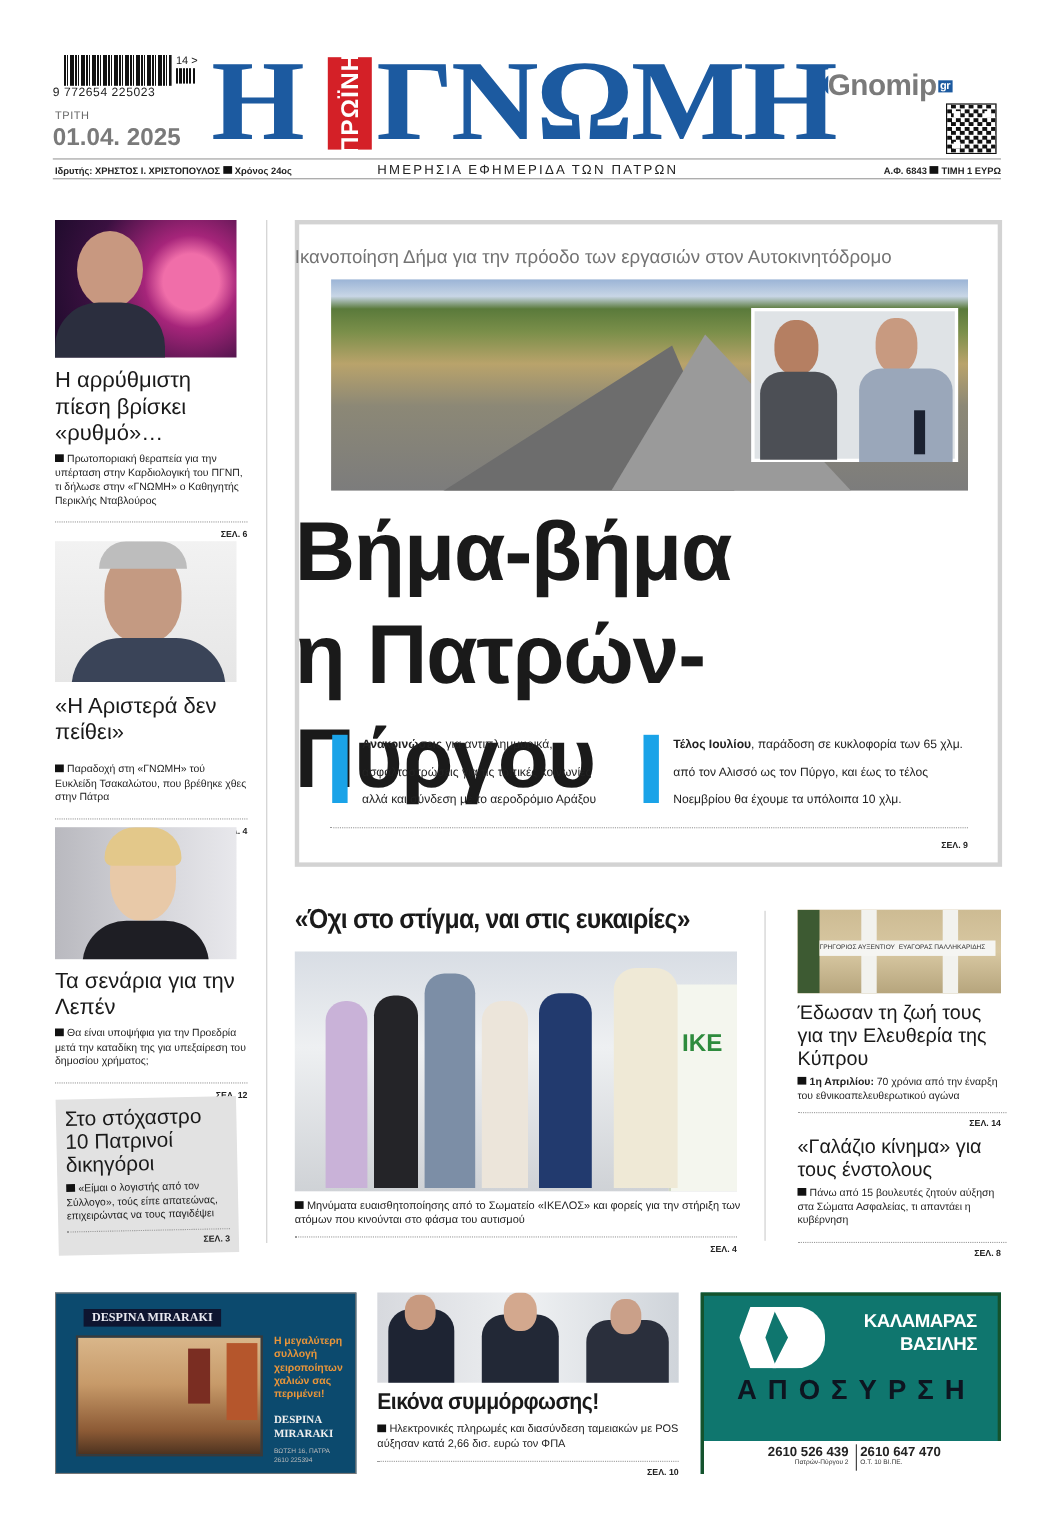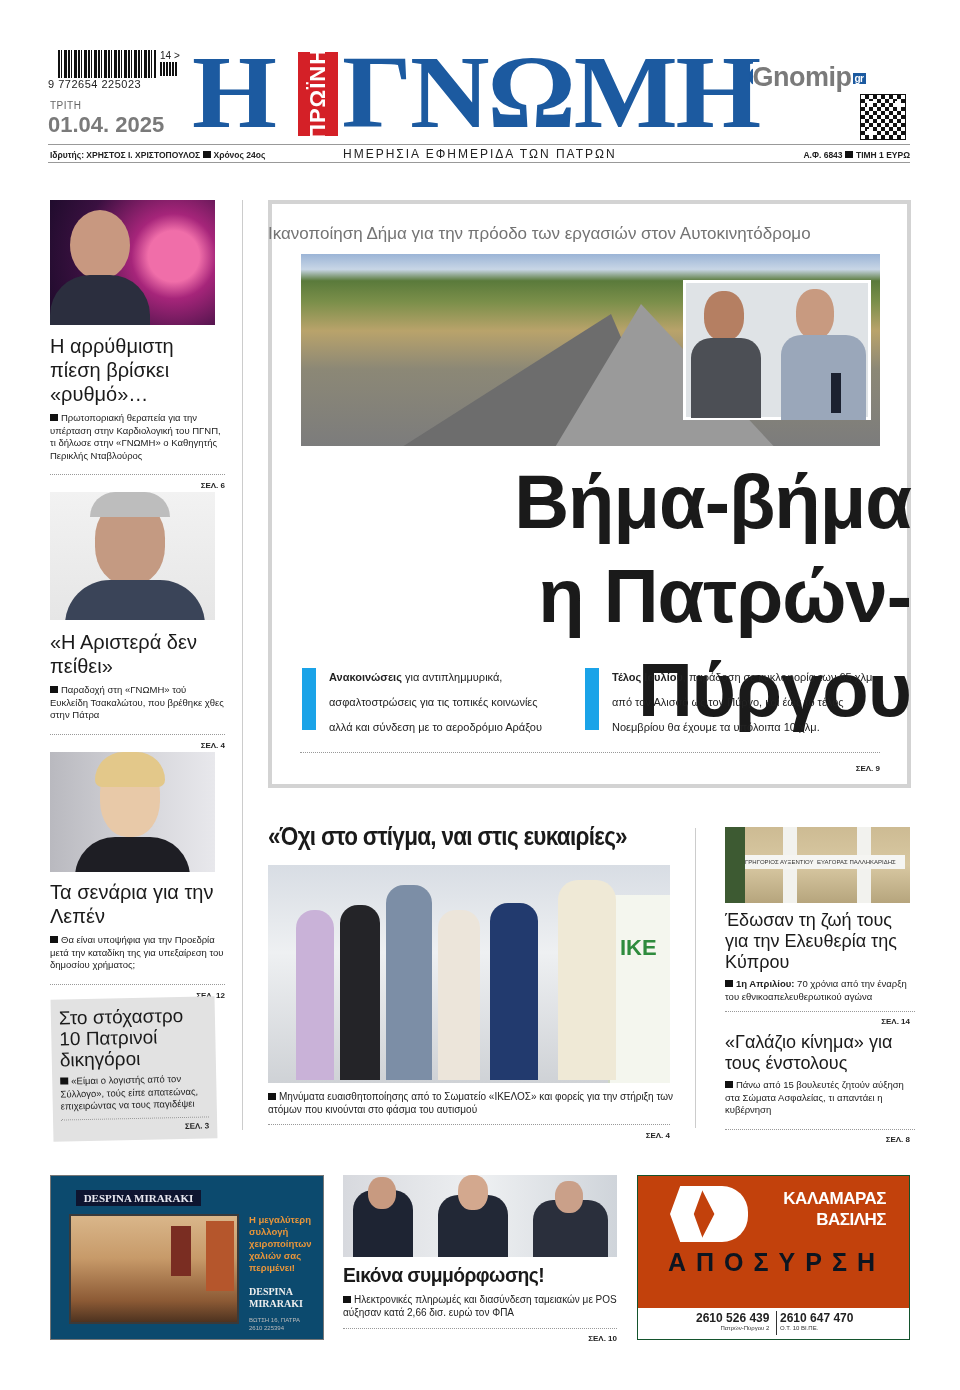--- a/index.html
+++ b/index.html
@@ -31,27 +31,27 @@
 .vsep{left:242px;top:200px;width:1px;height:930px;background:#ccc}
 .photo{overflow:hidden}
 .lhead{font-size:20px;line-height:24px;color:#1a1a1a;font-weight:normal}
 .lsub{font-size:9.5px;line-height:12.5px;color:#222}
 .bullet{display:inline-block;width:8px;height:7px;background:#111;margin-right:3px;vertical-align:baseline}
 .dots{height:1px;border-top:1px dotted #999}
 .sel{font-size:8px;font-weight:bold;text-align:right;color:#222}
 
 .mainbox{left:268px;top:200px;width:643px;height:588px;border:4px solid #d3d3d3;background:#fff}
 .kicker{left:268px;top:224px;width:643px;text-align:left;font-size:17px;color:#737373}
-.main-title{left:268px;top:455px;width:643px;text-align:right;font-size:76px;line-height:94px;font-weight:bold;color:#1a1a1a;letter-spacing:-1px}
+.main-title{left:268px;top:455px;width:643px;text-align:left;font-size:76px;line-height:94px;font-weight:bold;color:#1a1a1a;letter-spacing:-1px}
 .bluebar{width:14px;height:62px;background:#1aa3e8}
 .subtxt{font-size:11px;line-height:25px;color:#222}
 .mid-title{left:268px;top:822px;font-size:25px;font-weight:bold;letter-spacing:-0.8px;transform:scaleX(0.9);transform-origin:left;white-space:nowrap}
 .rhead{font-size:18px;line-height:21px}
 .ad1{background:#0c4a6e;border:1px solid #777}
-.ad2{background:#c2410c;border:1px solid #14532d}
+.ad2{background:#0f766e;border:3px solid #14532d}
 </style>
 </head>
 <body>
 
 <div class="abs barcode"></div>
 <div class="abs barcode-num">9 772654 225023</div>
 <div class="abs issue-num">14 &gt;</div>
 <div class="abs barcode2"></div>
 <div class="abs day">ΤΡΙΤΗ</div>
 <div class="abs date">01.04. 2025</div>
@@ -81,21 +81,21 @@
   <div class="sel" style="margin-top:6px">ΣΕΛ. 6</div>
 </div>
 
 <div class="abs photo" style="left:50px;top:492px;width:165px;height:128px;background:linear-gradient(180deg,#f2f2f2,#e6e6e6)">
   <div class="abs" style="left:45px;top:8px;width:70px;height:85px;border-radius:45%;background:#c49a82"></div>
   <div class="abs" style="left:40px;top:0px;width:80px;height:25px;border-radius:40px 40px 0 0;background:#bdbdbd"></div>
   <div class="abs" style="left:15px;top:88px;width:140px;height:45px;border-radius:50px 50px 0 0;background:#3a4458"></div>
 </div>
 <div class="abs" style="left:50px;top:630px;width:175px">
   <div class="lhead">«Η Αριστερά δεν πείθει»</div>
-  <div class="lsub" style="margin-top:6px"><span class="bullet"></span><span>Παραδοχή στη «ΓΝΩΜΗ» τού Ευκλείδη Τσακαλώτου, που βρέθηκε χθες στην Πάτρα</span></div>
+  <div class="lsub" style="margin-top:16px"><span class="bullet"></span><span>Παραδοχή στη «ΓΝΩΜΗ» τού Ευκλείδη Τσακαλώτου, που βρέθηκε χθες στην Πάτρα</span></div>
   <div class="dots" style="margin-top:12px"></div>
   <div class="sel" style="margin-top:6px">ΣΕΛ. 4</div>
 </div>
 
 <div class="abs photo" style="left:50px;top:752px;width:165px;height:120px;background:linear-gradient(90deg,#b9b9bf,#d7d7dc 60%,#e8e8ec)">
   <div class="abs" style="left:50px;top:5px;width:60px;height:80px;border-radius:45%;background:#e8c9a8"></div>
   <div class="abs" style="left:45px;top:0;width:70px;height:35px;border-radius:40px 40px 10px 10px;background:#e3c88a"></div>
   <div class="abs" style="left:25px;top:85px;width:115px;height:40px;border-radius:40px 40px 0 0;background:#1e1e24"></div>
 </div>
 <div class="abs" style="left:50px;top:880px;width:175px">

